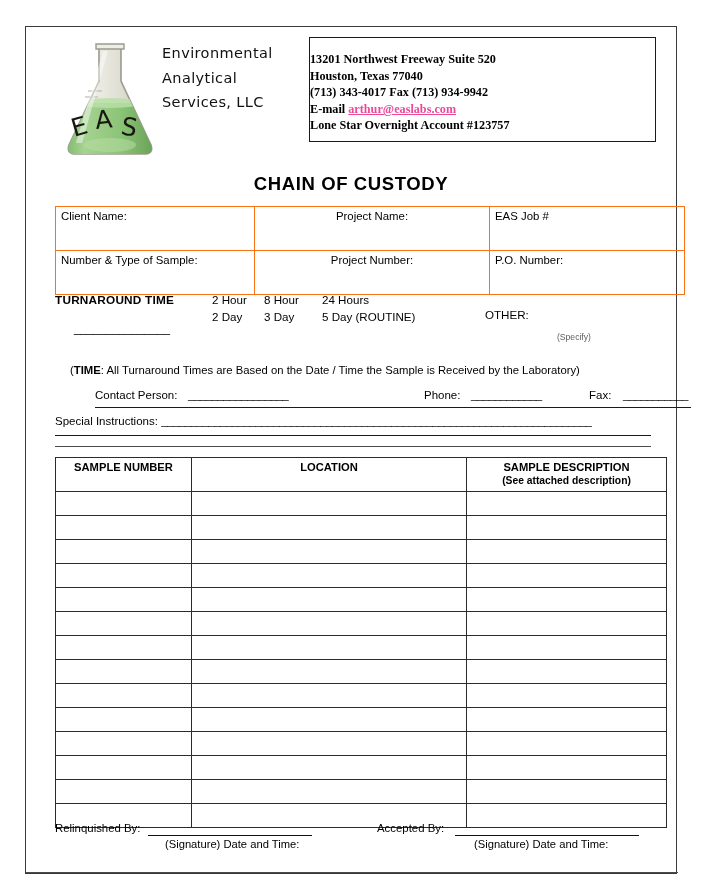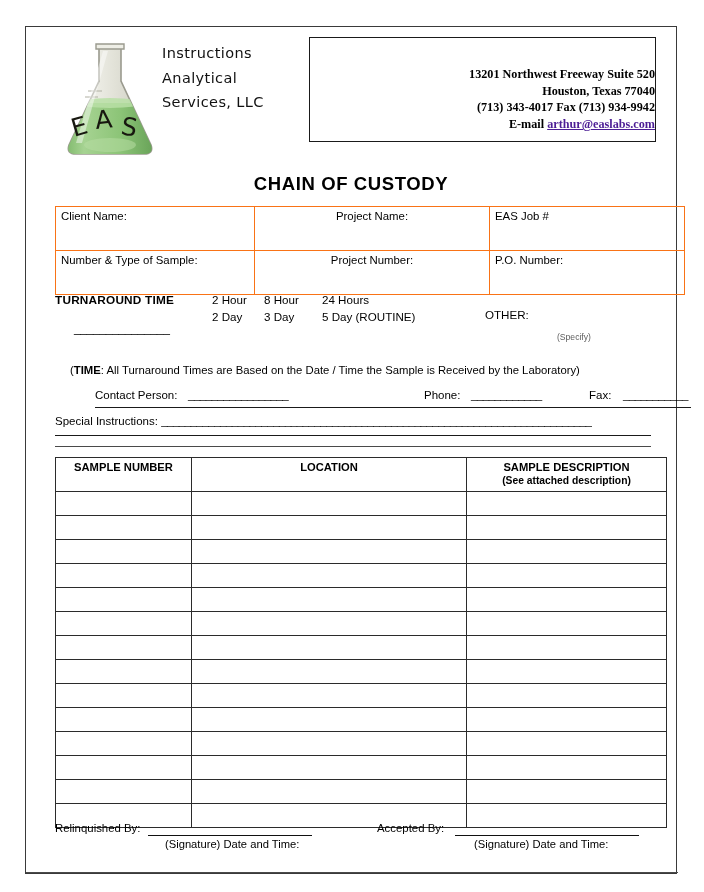--- a/index.html
+++ b/index.html
@@ -70,31 +70,31 @@
 
   
   .address-box {
     position: absolute;
     left: 283px;
     top: 10px;
     width: 347px;
     height: 105px;
     border: 1px solid #1a1a1a;
     box-sizing: border-box;
-    text-align: right;
+    text-align: left;
     font-family: "Liberation Serif", serif;
     font-weight: bold;
     font-size: 12.2px;
     line-height: 16.6px;
-    padding-top: 28px;
+    padding-top: 13px;
     box-sizing: border-box;
   }
   .address-box .line { white-space: nowrap; }
   .email-link {
-    color: #4c1d95;
+    color: #ec4899;
     text-decoration: underline;
   }
 
   
   .doc-title {
     position: absolute;
     left: 0;
     top: 146px;
     width: 100%;
     text-align: center;
@@ -331,31 +331,32 @@
           <path d="M45 18 L50 18 L24 110 L18 110 Z" fill="#ffffff" opacity="0.45"></path>
 
           <g font-family="DejaVu Sans, sans-serif" font-size="25" fill="#17170f">
             <text x="16" y="104" transform="rotate(-16 16 104)">E</text>
             <text x="38" y="96" transform="rotate(-6 38 96)">A</text>
             <text x="62" y="101" transform="rotate(10 62 101)">S</text>
           </g>
         </svg>
       </div>
       <div class="logo-text">
-        <div>Instructions</div>
+        <div>Environmental</div>
         <div>Analytical</div>
         <div>Services, LLC</div>
       </div>
     </div>
 
     <div class="address-box">
       <div class="line">13201 Northwest Freeway Suite 520</div>
       <div class="line">Houston, Texas 77040</div>
       <div class="line">(713) 343-4017      Fax (713) 934-9942</div>
       <div class="line"><span>E-mail </span><a class="email-link" href="#">arthur@easlabs.com</a></div>
+      <div class="line">Lone Star Overnight Account #123757</div>
     </div>
   </div>
 
   <div class="doc-title">CHAIN OF CUSTODY</div>
 
   <table class="info-table">
     <tbody>
         <tr>
       <td class="col-a">Client Name:</td>
       <td class="col-b c">Project Name:</td>

